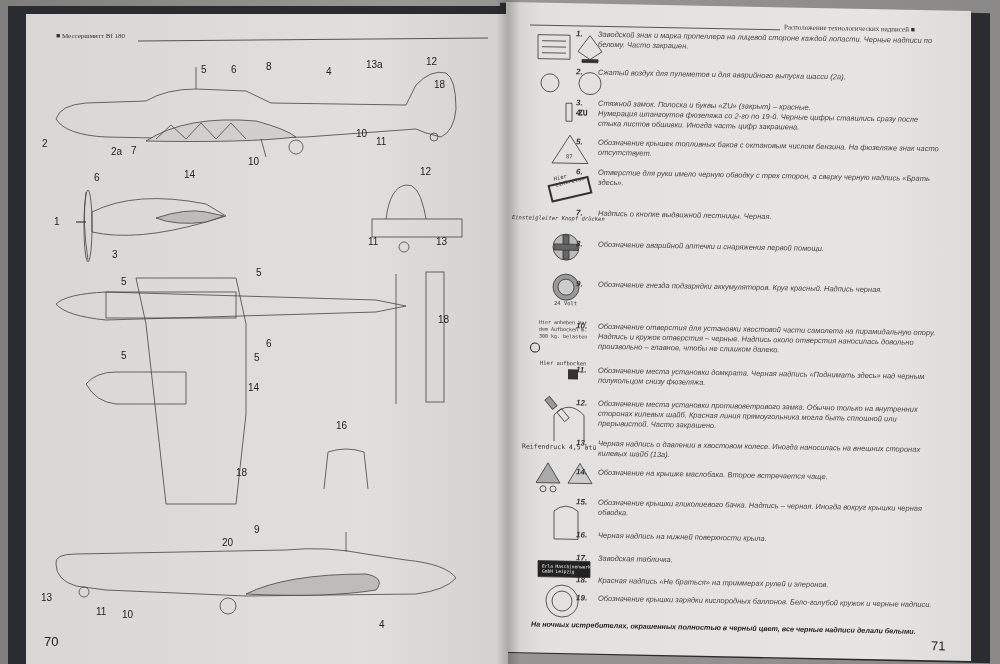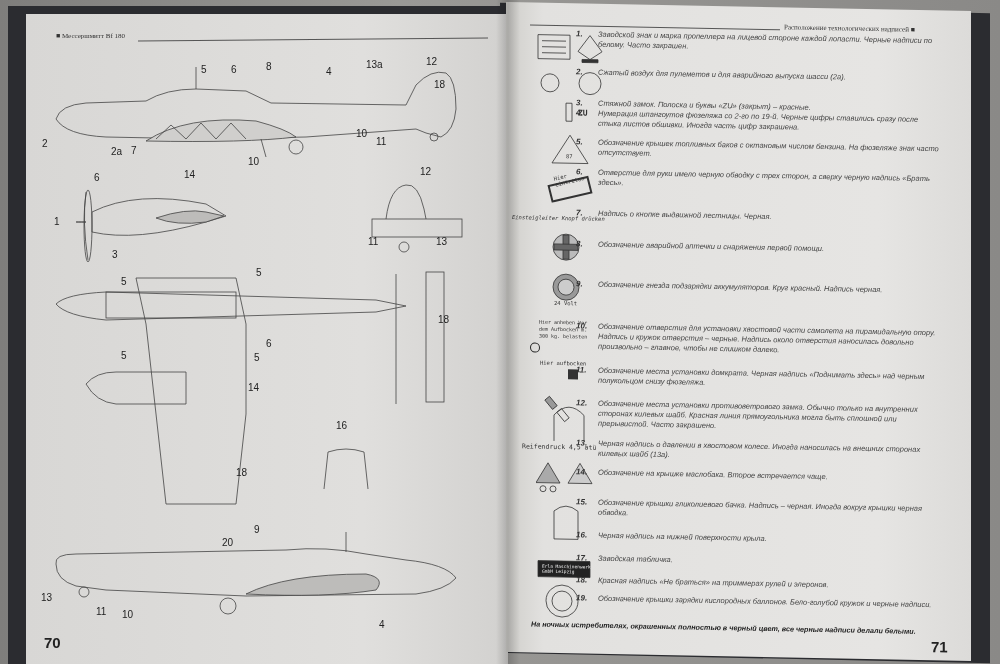--- a/index.html
+++ b/index.html
@@ -7,21 +7,21 @@
   .bg{position:absolute;inset:0;background:linear-gradient(90deg,#7f7e7c,#9a9996 40%,#8a8987);}
   .cover-left{position:absolute;left:8px;top:6px;width:500px;height:664px;background:#2b2c30;}
   .cover-right{position:absolute;left:500px;top:8px;width:490px;height:650px;background:#2b2c30;transform:skewY(1.2deg);}
   .page{position:absolute;background:#dedddb;}
   .page-left{left:26px;top:14px;width:482px;height:660px;background:linear-gradient(90deg,#d8d7d5,#e0dfdd 70%,#d2d1cf);}
   .page-right{left:506px;top:2px;width:465px;height:650px;background:linear-gradient(90deg,#cfceca,#e2e1df 8%,#e6e5e3 80%,#dcdbd9);transform:skewY(1.1deg);transform-origin:left top;}
   .gutter{position:absolute;left:496px;top:0;width:24px;height:664px;background:linear-gradient(90deg,rgba(0,0,0,0),rgba(0,0,0,.18),rgba(0,0,0,0));}
   .running-head{position:absolute;font-family:"Liberation Serif",serif;font-size:7px;color:#333;}
   .rh-left{left:30px;top:18px;}
   .rule{position:absolute;height:1px;background:#555;}
-  .page-num{position:absolute;font-size:15px;font-weight:bold;color:#222;}
+  .page-num{position:absolute;font-size:13px;font-weight:normal;color:#222;}
   .diagram{position:absolute;}
   .callout{position:absolute;font-size:10px;color:#222;}
   .item{position:absolute;left:92px;width:345px;font-size:7.5px;color:#444;font-style:italic;line-height:10px;}
   .item .num{position:absolute;left:-22px;top:0;font-weight:bold;font-size:8px;color:#333;}
   .icon{position:absolute;}
   .footnote{position:absolute;left:25px;top:617px;font-size:7.2px;font-weight:bold;font-style:italic;color:#222;white-space:nowrap;}
   .stencil{font-family:"DejaVu Sans Mono",monospace;font-size:5.5px;color:#333;}
 </style>
 </head>
 <body>

